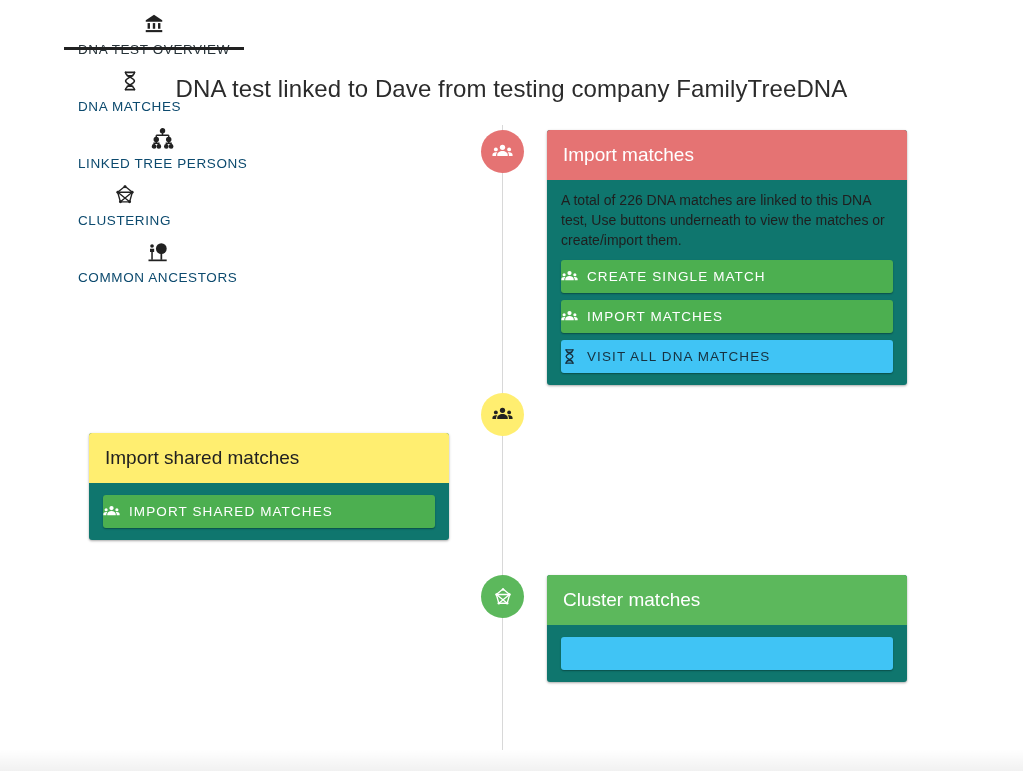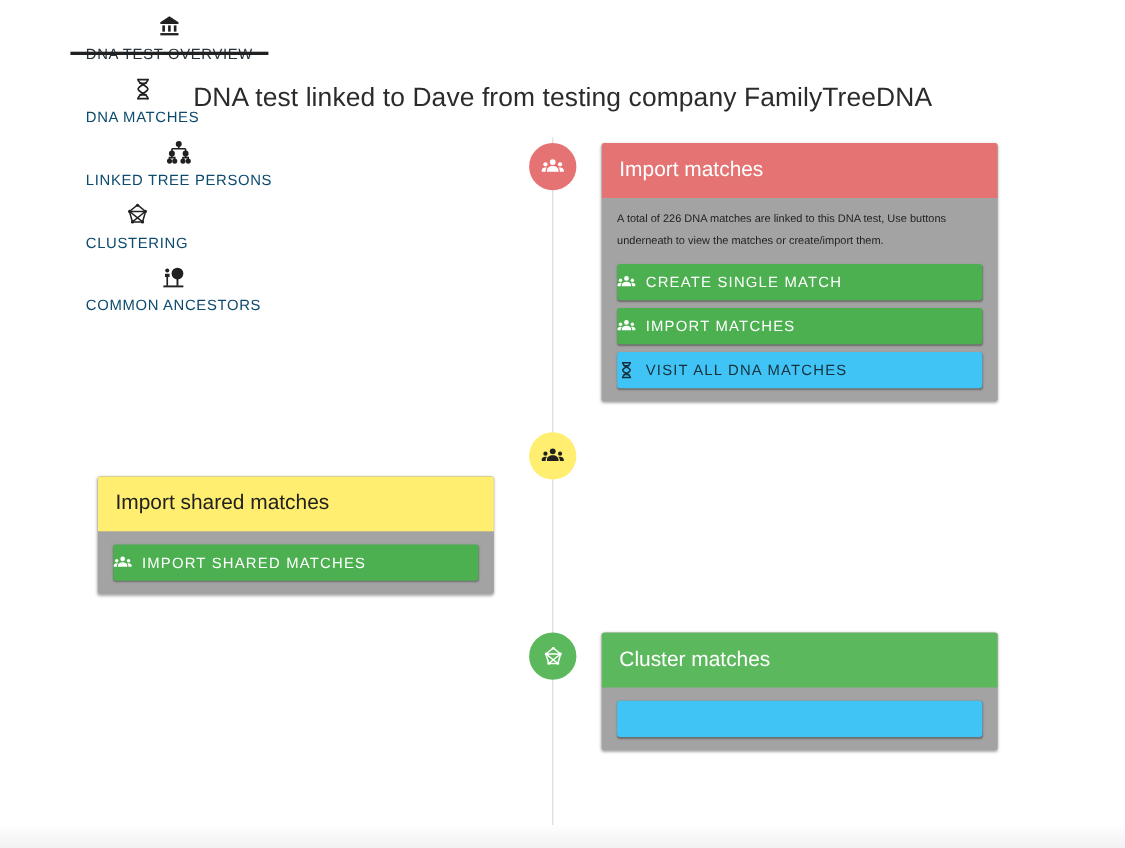--- a/index.html
+++ b/index.html
@@ -106,39 +106,39 @@
     align-items: center;
     justify-content: center;
     color: #ffffff;
     z-index: 3;
   }
   .tl-marker svg { display: block; }
 
   .card {
     position: absolute;
     width: 360px;
-    background: #a3a3a3;
+    background: #0f766e;
     border-radius: 3px;
     box-shadow: 0 1px 3px rgba(0,0,0,0.22), 0 1px 2px rgba(0,0,0,0.14);
     overflow: hidden;
   }
   .card.right { left: 547px; }
   .card.left  { left: 89px; margin-top: 40px; }
 
   .card-header {
     padding: 14px 16px 13px 16px;
     font-size: 19px;
     font-weight: 400;
     line-height: 1.2;
   }
   .card-body {
     padding: 10px 14px 12px 14px;
   }
   .card-text {
-    font-size: 10px;
+    font-size: 14px;
     line-height: 20px;
     color: #1f1f1f;
     margin-bottom: 10px;
   }
 
   .btn {
     display: flex;
     align-items: center;
     justify-content: flex-start;
     gap: 9px;

